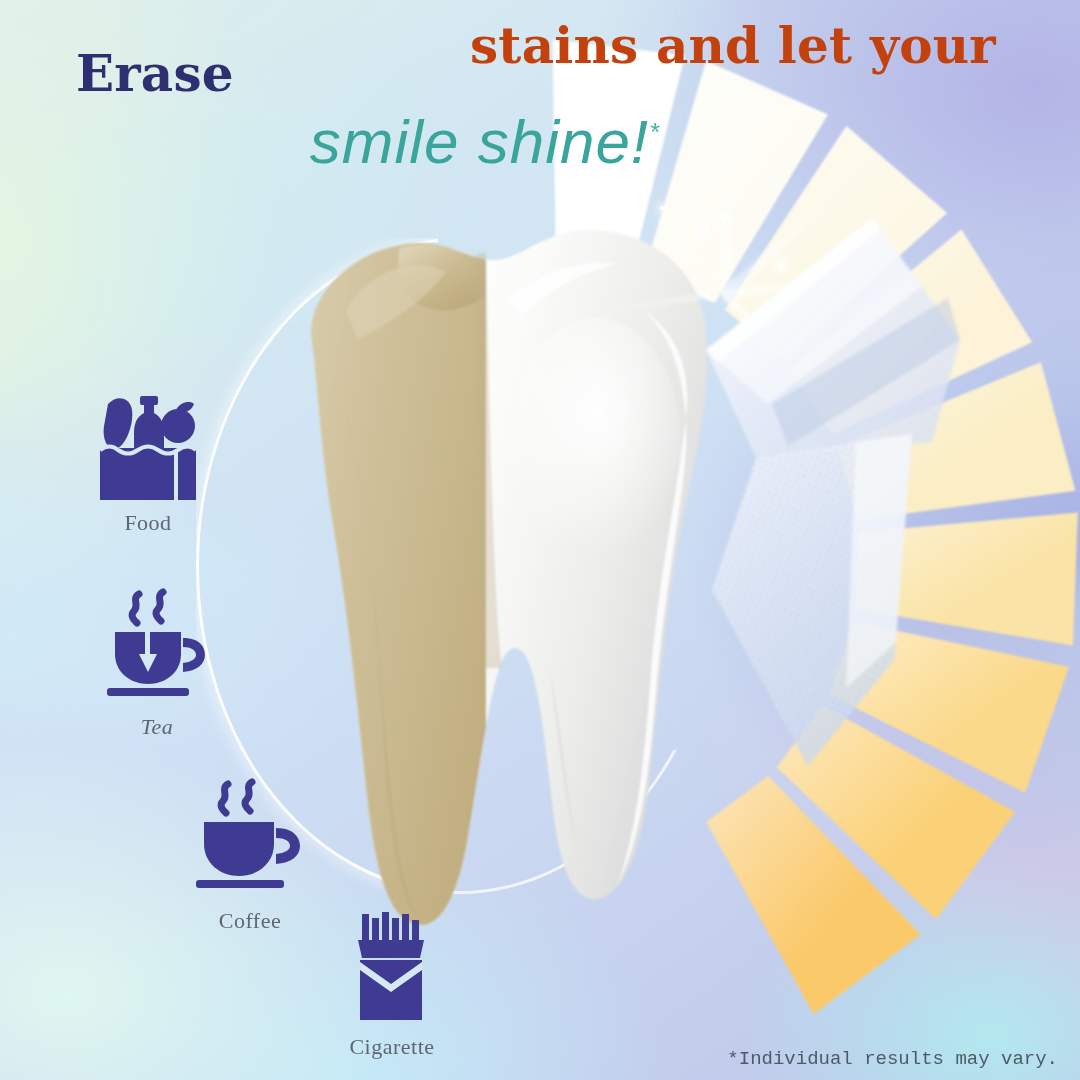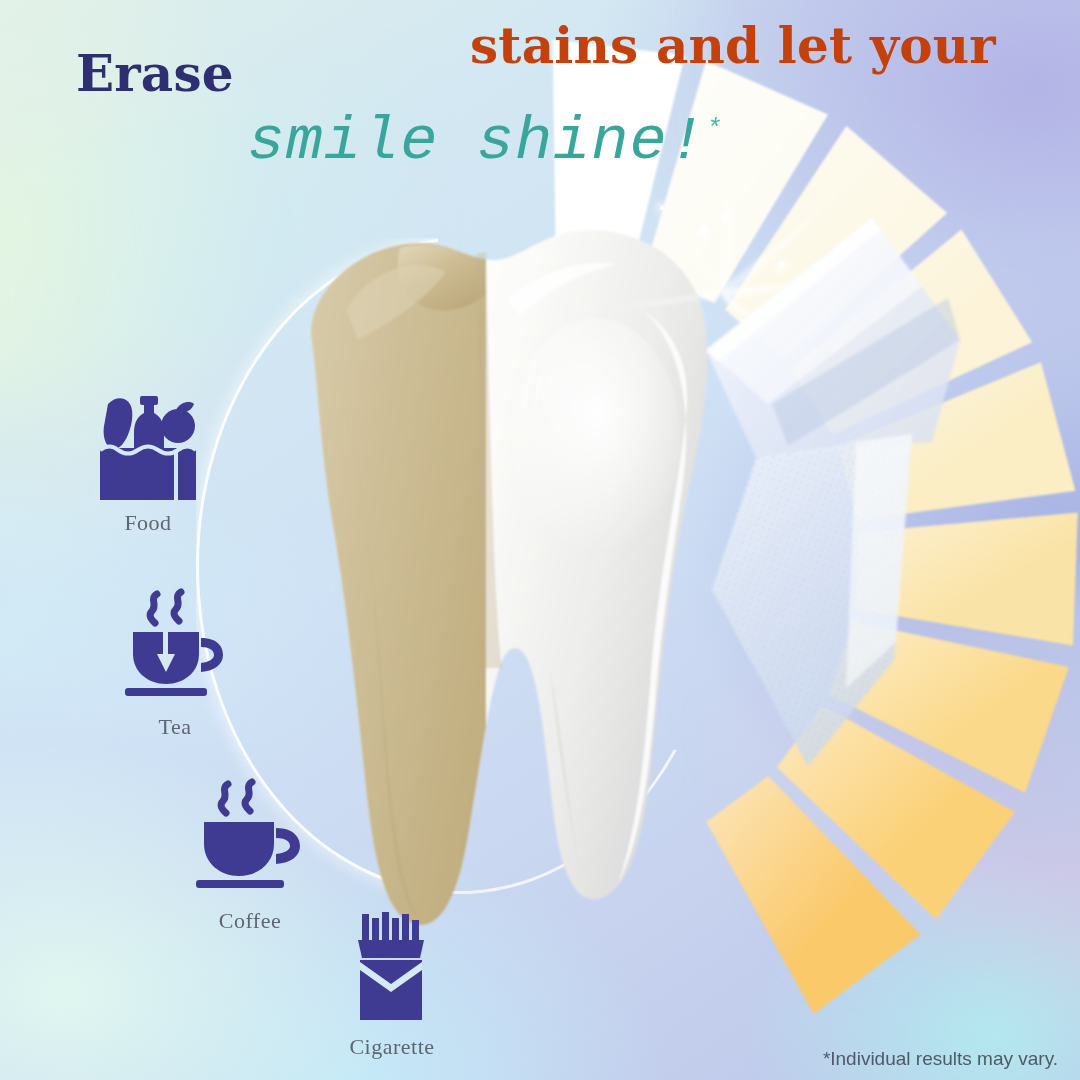--- a/index.html
+++ b/index.html
@@ -41,21 +41,21 @@
   .head{position:absolute;left:0;right:0;top:14px;z-index:40;}
   .hl-row{position:relative;height:68px;}
   .hl-erase{position:absolute;left:76px;top:0;font-size:50px;font-weight:700;
       color:#2e2f70;letter-spacing:.2px;line-height:64px;
       font-family:"DejaVu Serif","Liberation Serif",serif;margin-top:28px;}
   .hl-rest{position:absolute;left:470px;top:0;font-size:50px;font-weight:700;
       color:#c2410c;letter-spacing:.2px;line-height:64px;
       font-family:"DejaVu Serif","Liberation Serif",serif;}
   .hl-script{position:absolute;left:0;right:0;top:92px;text-align:center;
       font-size:62px;font-style:italic;color:#39a59b;
-      font-family:Liberation Mono, monospace;font-weight:400;
+      font-family:Liberation Sans, sans-serif;font-weight:400;
       letter-spacing:1px;padding-right:110px;}
   .hl-script .ast{font-size:26px;vertical-align:super;color:#4fb3a8;}
 
   
   .ring{position:absolute;left:196px;top:238px;width:520px;height:650px;
       border-radius:50%;border:3px solid rgba(255,255,255,.9);
       box-shadow:0 0 16px 3px rgba(255,255,255,.55);
       clip-path:polygon(0 0,46% 0,46% 100%,0 100%);
       z-index:5;filter:blur(.4px);}
   .ring2{position:absolute;left:196px;top:238px;width:520px;height:650px;
@@ -78,21 +78,21 @@
 
   
   .icons{position:absolute;z-index:45;margin-left:20px;}
   .icon-item{position:absolute;text-align:center;}
   .icon-item .glyph{display:block;margin:0 auto;}
   .icon-item .cap{display:block;margin-top:8px;font-size:22px;color:#5e6672;
       font-family:"Liberation Serif",serif;letter-spacing:.5px;}
 
   
   .footnote{position:absolute;right:22px;bottom:10px;z-index:45;
-      font-size:19px;color:#4e5a68;font-family:Liberation Sans, sans-serif;}
+      font-size:19px;color:#4e5a68;font-family:Liberation Mono, monospace;}
 </style>
 </head>
 <body>
 
 <div id="stage">
 
   <div class="bg base"></div>
   <div class="bg l1"></div>
   <div class="bg l2"></div>
   <div class="bg l3"></div>
@@ -319,21 +319,21 @@
 
           <path d="M4 56 h96 v52 h-96 Z"></path>
         </g>
 
         <path d="M4 58 q10 -7 18 0 q10 7 20 0 q10 -7 20 0 q10 7 20 0 q10 -7 18 0" fill="none" stroke="#d5e9f4" stroke-width="4"></path>
         <rect x="78" y="58" width="4" height="50" fill="#d5e9f4"></rect>
       </svg>
       <span class="cap">Food</span>
     </div>
 
-    <div class="icon-item" style="left:80px;top:588px;width:150px;">
+    <div class="icon-item" style="left:62px;top:588px;width:150px;font-style:italic;">
       <svg class="glyph" width="108" height="118" viewBox="0 0 108 118">
         <g fill="none" stroke="#3f3b92" stroke-width="7" stroke-linecap="round">
           <path d="M36 6 c-8 5, 1 11, -5 17 c-5 5, 1 10, 3 12"></path>
           <path d="M60 4 c-8 5, 1 11, -5 17 c-5 5, 1 10, 3 12"></path>
         </g>
         <g fill="#3f3b92">
 
           <path d="M12 44 h66 v22 c0 18, -15 30, -33 30 c-18 0, -33 -12, -33 -30 Z"></path>
 
           <path d="M80 50 c18 0, 22 10, 22 17 c0 9, -8 16, -22 17 v-9

